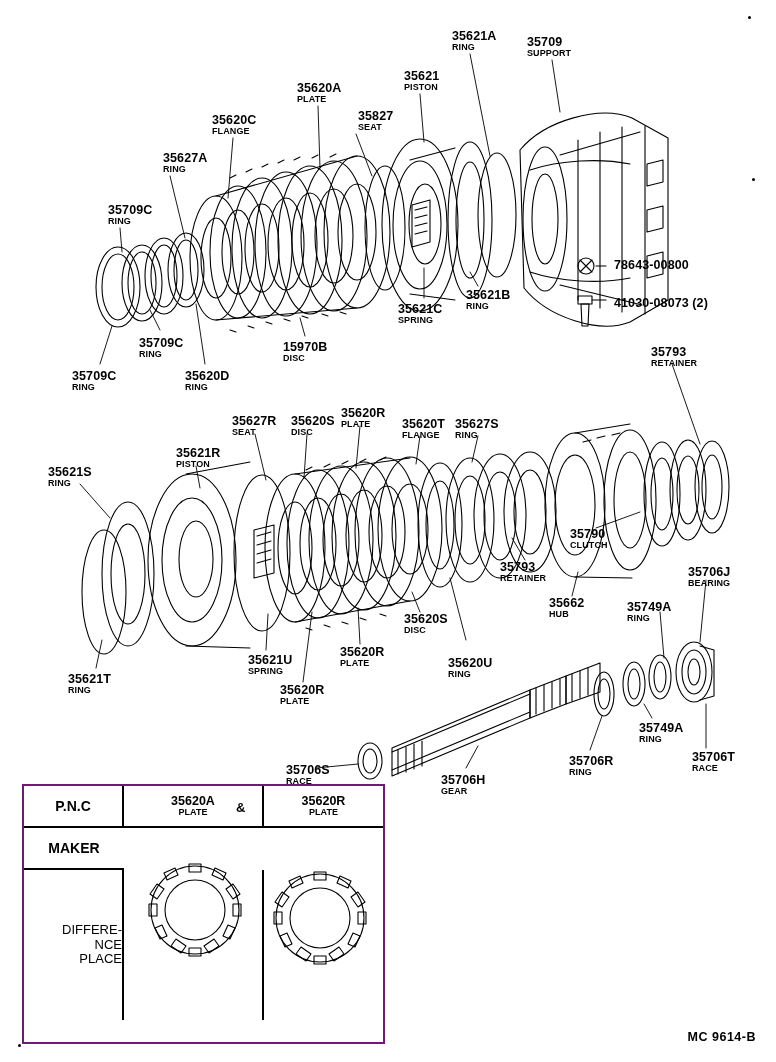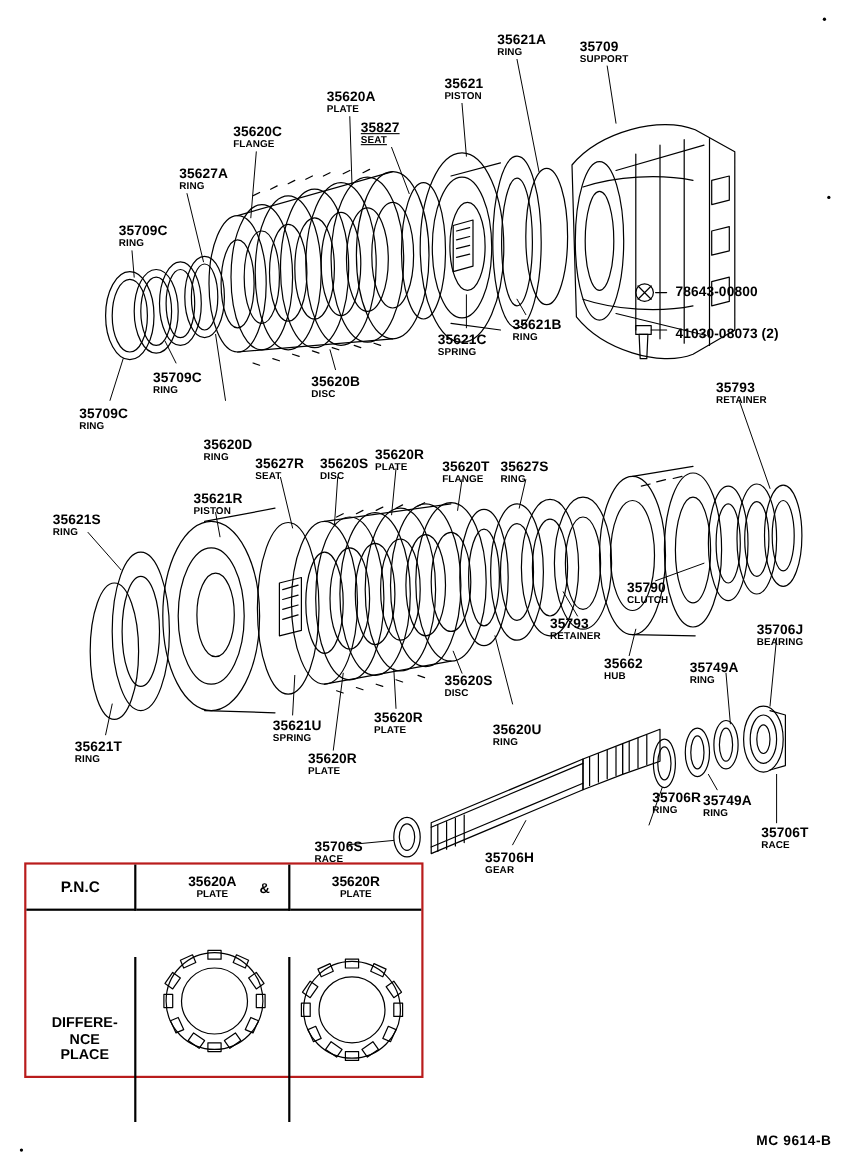--- a/index.html
+++ b/index.html
@@ -46,22 +46,22 @@
     letter-spacing: 0.1px;
   }
   .callout.l .code, .callout.l .sub { text-align: left; }
 
   
   #legend {
     position: absolute;
     left: 22px;
     top: 784px;
     width: 363px;
-    height: 196px;
-    border: 2px solid #b91c1c;
+    height: 260px;
+    border: 2px solid #701a75;
     box-sizing: border-box;
   }
   #legend .row {
     display: flex;
     box-sizing: border-box;
   }
   #legend .r1 { height: 42px; }
   #legend .r2 { height: 42px; }
   #legend .r3 { height: 150px; }
   #legend .cell {
@@ -94,23 +94,23 @@
   .part-head .sub { font-size: 9px; font-weight: bold; display:block;}
   .amp {
     position: absolute;
     font-size: 13px;
     font-weight: bold;
     left: 236px;
     top: 800px;
   }
   .diffnce {
     font-size: 13px;
-    font-weight: bold;
+    font-weight: normal;
     line-height: 1.15;
-    text-align: center;
+    text-align: right;
     padding-left: 8px;
     width: 100%;
   }
   #footer-code {
     position: absolute;
     right: 20px;
     bottom: 18px;
     font-size: 12.5px;
     font-weight: bold;
     letter-spacing: 0.5px;
@@ -360,21 +360,21 @@
         <span class="sub">SUPPORT</span>
       </div>
       <div class="callout l" style="left: 404px; top: 70px;">
         <span class="code">35621</span>
         <span class="sub">PISTON</span>
       </div>
       <div class="callout l" style="left: 297px; top: 82px;">
         <span class="code">35620A</span>
         <span class="sub">PLATE</span>
       </div>
-      <div class="callout l" style="left: 328px; top: 110px; text-decoration: underline;">
+      <div class="callout l" style="left: 358px; top: 110px;">
         <span class="code">35827</span>
         <span class="sub">SEAT</span>
       </div>
       <div class="callout l" style="left: 212px; top: 114px;">
         <span class="code">35620C</span>
         <span class="sub">FLANGE</span>
       </div>
       <div class="callout l" style="left: 163px; top: 152px;">
         <span class="code">35627A</span>
         <span class="sub">RING</span>
@@ -395,32 +395,32 @@
       </div>
       <div class="callout l" style="left: 466px; top: 289px;">
         <span class="code">35621B</span>
         <span class="sub">RING</span>
       </div>
       <div class="callout l" style="left: 139px; top: 337px;">
         <span class="code">35709C</span>
         <span class="sub">RING</span>
       </div>
       <div class="callout l" style="left: 283px; top: 341px;">
-        <span class="code">35620B</span>
+        <span class="code">15970B</span>
         <span class="sub">DISC</span>
       </div>
       <div class="callout l" style="left: 651px; top: 346px;">
         <span class="code">35793</span>
         <span class="sub">RETAINER</span>
       </div>
       <div class="callout l" style="left: 72px; top: 370px;">
         <span class="code">35709C</span>
         <span class="sub">RING</span>
       </div>
-      <div class="callout l" style="left: 185px; top: 370px; margin-top: 28px;">
+      <div class="callout l" style="left: 185px; top: 370px;">
         <span class="code">35620D</span>
         <span class="sub">RING</span>
       </div>
       <div class="callout l" style="left: 341px; top: 407px;">
         <span class="code">35620R</span>
         <span class="sub">PLATE</span>
       </div>
       <div class="callout l" style="left: 402px; top: 418px;">
         <span class="code">35620T</span>
         <span class="sub">FLANGE</span>
@@ -494,21 +494,21 @@
         <span class="sub">RING</span>
       </div>
       <div class="callout l" style="left: 692px; top: 751px;">
         <span class="code">35706T</span>
         <span class="sub">RACE</span>
       </div>
       <div class="callout l" style="left: 286px; top: 764px;">
         <span class="code">35706S</span>
         <span class="sub">RACE</span>
       </div>
-      <div class="callout l" style="left: 569px; top: 719px; margin-left: 24px;">
+      <div class="callout l" style="left: 569px; top: 755px;">
         <span class="code">35706R</span>
         <span class="sub">RING</span>
       </div>
       <div class="callout l" style="left: 441px; top: 774px;">
         <span class="code">35706H</span>
         <span class="sub">GEAR</span>
       </div>
     </div>
 
   <div id="legend">
@@ -523,20 +523,23 @@
         </span>
       </div>
       <div class="cell c3">
         <span class="part-head">
           <span class="code">35620R</span>
           <span class="sub">PLATE</span>
         </span>
       </div>
     </div>
     <div class="row r2">
+      <div class="cell c1">
+        <span class="lbl-big">MAKER</span>
+      </div>
     </div>
     <div class="row r3">
       <div class="cell c1">
         <span class="diffnce">
           <span style="display:block;">DIFFERE-</span>
           <span style="display:block;">NCE</span>
           <span style="display:block;">PLACE</span>
         </span>
       </div>
       <div class="cell c2"></div>

